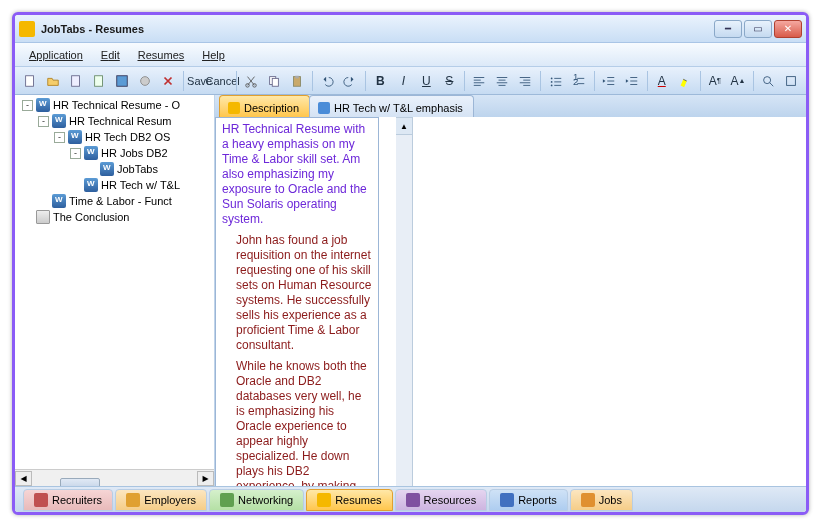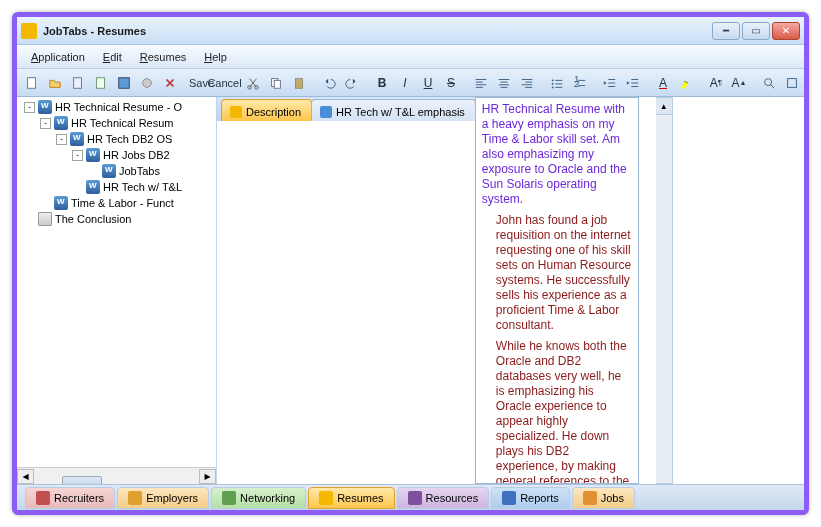--- a/index.html
+++ b/index.html
@@ -1,46 +1,46 @@
 <!DOCTYPE html>
 <html><head>
 <meta charset="utf-8">
 <style>
   * { box-sizing: border-box; font-family: Tahoma, Arial, sans-serif; font-size: 11px; }
   body { margin: 0; padding: 12px; background: #fff; }
-  .window { width: 797px; height: 503px; border: 5px solid #8b5cf6; border-radius: 6px; background: #fff; display: flex; flex-direction: column; overflow: hidden; box-shadow: 0 0 4px rgba(0,0,0,0.3); }
+  .window { width: 797px; height: 503px; border: 3px solid #8b5cf6; border-radius: 6px; background: #fff; display: flex; flex-direction: column; overflow: hidden; box-shadow: 0 0 4px rgba(0,0,0,0.3); }
   .titlebar { height: 28px; background: linear-gradient(#eaf3fd, #c9def5); border-bottom: 1px solid #a9c5e6; display: flex; align-items: center; padding: 0 4px; }
   .title-icon { width: 16px; height: 16px; background: #f5b800; border-radius: 2px; margin-right: 6px; }
   .title-text { flex: 1; font-weight: bold; color: #1a1a1a; }
   .winbtns { display: flex; gap: 2px; }
   .winbtn { width: 28px; height: 18px; border: 1px solid #8aa8c8; border-radius: 3px; background: linear-gradient(#e8f2fc,#c5daf0); display:flex; align-items:center; justify-content:center; font-size:10px; color:#335; cursor:pointer;}
   .winbtn.close { background: linear-gradient(#f5a8a0,#d85b4a); color:#fff; border-color:#b04030;}
   .menubar { height: 24px; background: linear-gradient(#f7fbff,#dce9f8); border-bottom:1px solid #b5cde8; display:flex; align-items:center; padding: 0 6px; gap:2px;}
-  .menuitem { padding: 2px 8px; color:#222; cursor:pointer; }
+  .menuitem { padding: 2px 8px; text-decoration: underline; color:#222; cursor:pointer; }
   .menuitem:first-letter { text-decoration: underline; }
   .toolbar { height: 28px; background: linear-gradient(#e8f1fc,#c6dbf2); border-bottom:1px solid #9db9d9; display:flex; align-items:center; padding:0 4px; gap:1px; overflow:hidden;}
   .tbtn { min-width: 22px; height: 22px; border:1px solid transparent; border-radius:3px; display:flex; align-items:center; justify-content:center; cursor:pointer; padding:0 3px; color:#234;}
   .tbtn svg { width:14px; height:14px; }
   .tbtn-label { margin-left:3px; }
   .sep { width:1px; height:20px; background:#a9c4e2; margin:0 3px;}
   .body { flex:1; display:flex; overflow:hidden; }
   .treepane { width: 200px; background:#fff; border-right:1px solid #c0d4ea; display:flex; flex-direction:column; }
   .tree { flex:1; overflow:auto; padding:2px 0; white-space:nowrap;}
   .tree-row { display:flex; align-items:center; height:16px; cursor:pointer; padding-right:4px;}
   .exp { width:11px; height:11px; border:1px solid #9a9; background:#fff; display:flex; align-items:center; justify-content:center; font-size:9px; line-height:1; color:#333; margin:0 3px;}
   .exp.empty { border:none; background:none;}
   .doc-ico { width:14px; height:14px; margin-right:3px; display:inline-block; }
   .doc-ico.word { background:linear-gradient(#5b9bd5,#2e5f9e); border-radius:2px; position:relative;}
   .doc-ico.word::after{content:"W"; color:#fff; font-size:8px; font-weight:bold; position:absolute; left:3px; top:1px;}
   .doc-ico.txt { background:linear-gradient(#eee,#ccc); border:1px solid #999; border-radius:1px;}
   .tree-label { }
   .tree-hscroll { height:17px; background:#f0f0f0; border-top:1px solid #ccc; display:flex; align-items:center; position:relative;}
   .tree-hscroll .thumb{ position:absolute; left:28px; width:40px; height:13px; background:linear-gradient(#e0e9f5,#c0d0e5); border:1px solid #9ab; border-radius:2px;}
   .tree-hscroll .arrow{ width:17px; height:15px; border:1px solid #bbb; background:#eee; display:flex; align-items:center; justify-content:center; font-size:8px;}
-  .rightpane { flex:1; display:flex; flex-direction:row; overflow:hidden;}
+  .rightpane { flex:1; display:flex; flex-direction:column; overflow:hidden;}
   .tabstrip { height:24px; background:linear-gradient(#d6e5f6,#bdd4ed); display:flex; align-items:flex-end; padding-left:4px; gap:0;}
   .tab { height:22px; padding:3px 10px 0 8px; border:1px solid #9cb6d6; border-bottom:none; border-radius:4px 4px 0 0; background:linear-gradient(#eaf1fb,#d5e3f4); display:flex; align-items:center; gap:4px; cursor:pointer; margin-right:-1px;}
   .tab.active { background:linear-gradient(#ffe8a8,#ffc64d); border-color:#e0a030;}
   .tab-ico { width:12px; height:12px; border-radius:2px;}
   .editor { flex:0 0 164px; border:1px solid #9cb6d6; margin:0 17px 0 0; background:#fff; padding:4px 6px; overflow:auto; position:relative;}
   .editor-wrap { position:relative; display:flex;}
   .editor-scroll { width:17px; background:#e8eef6; border:1px solid #bcd; border-left:none; display:flex; flex-direction:column; }
   .editor-scroll .sarrow{height:17px; border-bottom:1px solid #bcd; display:flex; align-items:center; justify-content:center; font-size:8px; background:#dde8f4;}
   .editor-scroll .sarrow:last-child{border-top:1px solid #bcd; border-bottom:none;}
   .editor-scroll .strack{flex:1;}

